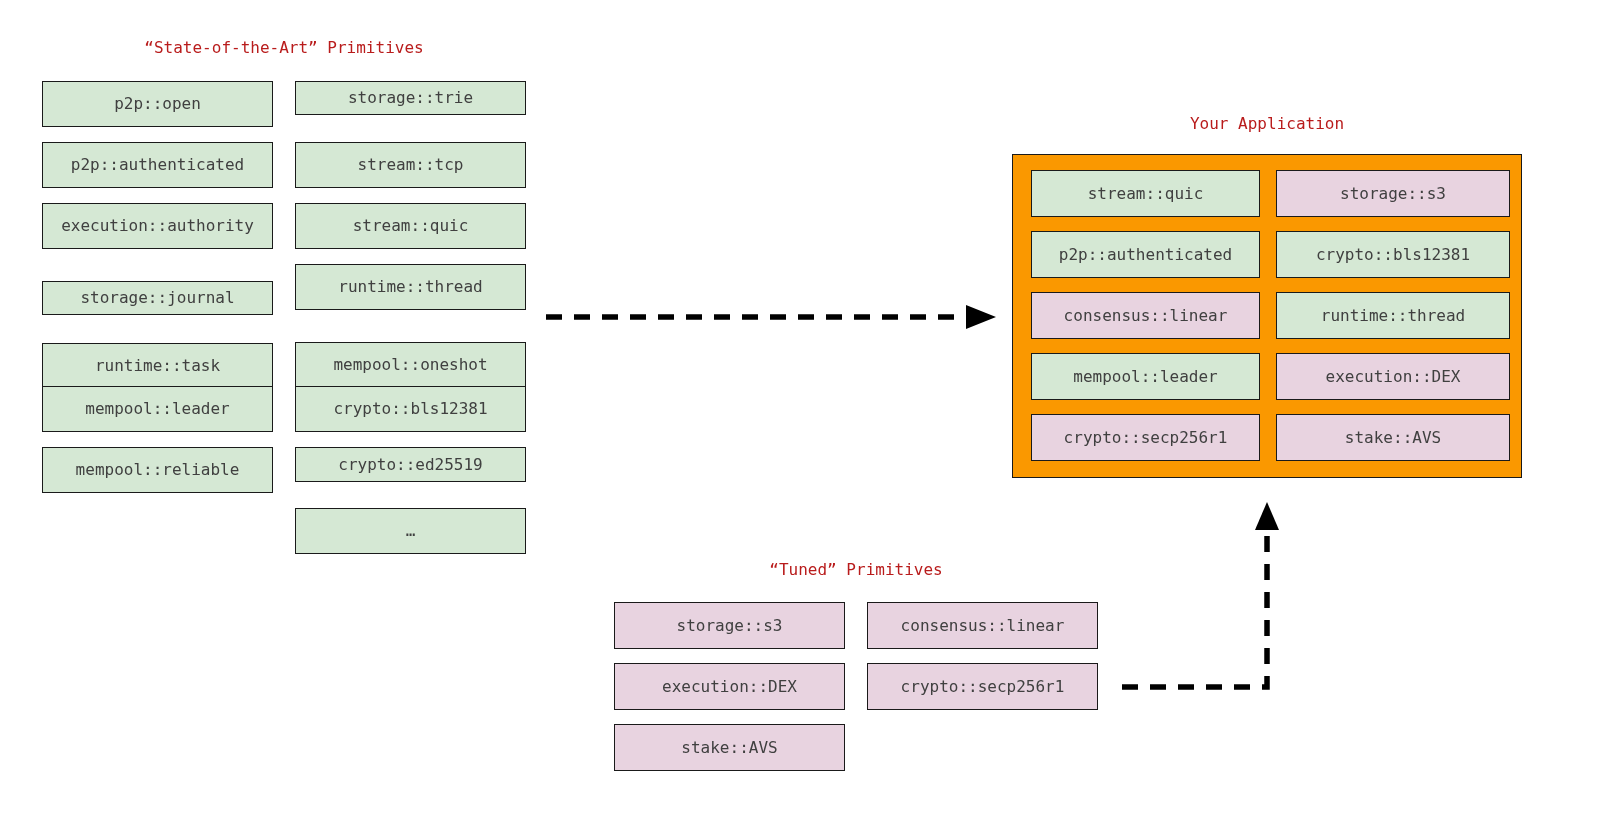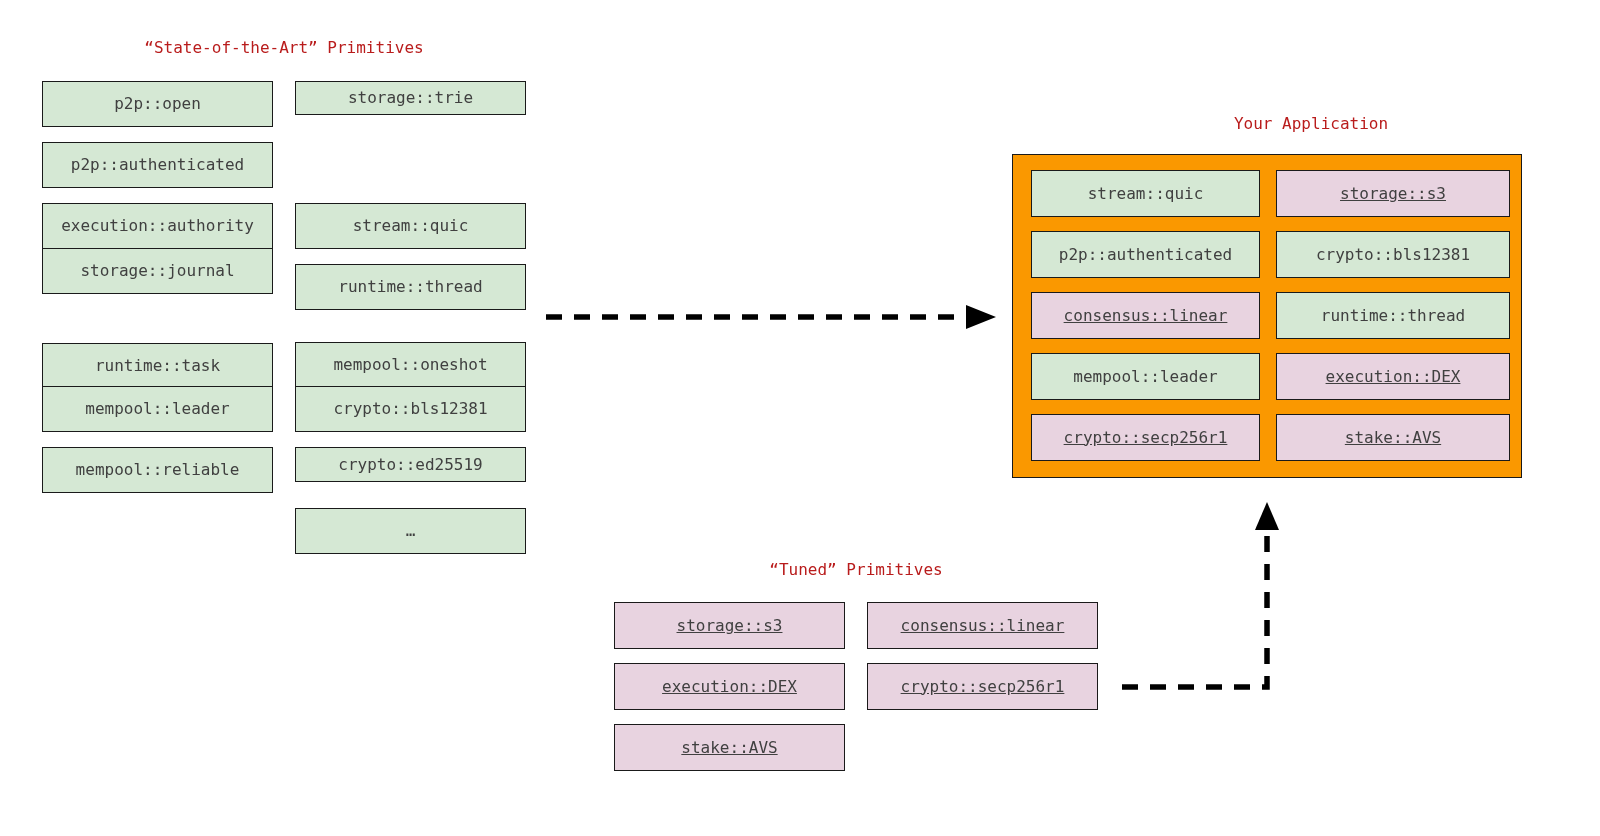--- a/index.html
+++ b/index.html
@@ -24,38 +24,38 @@
   .section-title {
     position: absolute;
     font-size: 16px;
     line-height: 20px;
     letter-spacing: 0px;
     color: #b91c1c;
     white-space: nowrap;
     text-align: center;
   }
   #title-primitives { left: 42px;  top: 38px;  width: 484px; }
-  #title-application { left: 1056px; top: 114px; width: 510px; text-align: center; }
+  #title-application { left: 1012px; top: 114px; width: 510px; text-align: center; }
   #title-extensions { left: 614px; top: 560px; width: 484px; }
 
   
   .box {
     position: absolute;
     box-sizing: border-box;
     border: 1.4px solid #1a1a1a;
     display: flex;
     align-items: center;
     justify-content: center;
     font-size: 16px;
     line-height: 1;
     white-space: nowrap;
     color: #404040;
   }
   .box.green { background: #d5e8d4; }
-  .box.pink  { background: #e8d3e0; text-decoration: underline; }
+  .box.pink  { background: #e8d3e0; }
 
   
   .prim-col-a { left: 42px; width: 231px; }
   .prim-col-b { left: 295px; width: 231px; }
 
   
   #app-panel {
     position: absolute;
     left: 1012px;
     top: 154px;
@@ -88,26 +88,27 @@
 
   <div class="section-title" id="title-primitives">“State-of-the-Art” Primitives</div>
 
   <div class="section-title" id="title-application">Your Application</div>
 
   <div class="section-title" id="title-extensions">“Tuned” Primitives</div>
 
   <div class="box green prim-col-a" style="top:81px;height:46px">p2p::open</div>
   <div class="box green prim-col-a" style="top:142px;height:46px">p2p::authenticated</div>
   <div class="box green prim-col-a" style="top:203px;height:46px">execution::authority</div>
-  <div class="box green prim-col-a" style="top:248px;height:46px">storage::journal</div>
+  <div class="box green prim-col-a" style="top:281px;height:34px">storage::journal</div>
   <div class="box green prim-col-a" style="top:343px;height:46px">runtime::task</div>
   <div class="box green prim-col-a" style="top:386px;height:46px">mempool::leader</div>
   <div class="box green prim-col-a" style="top:447px;height:46px">mempool::reliable</div>
 
   <div class="box green prim-col-b" style="top:81px;height:34px">storage::trie</div>
+  <div class="box green prim-col-b" style="top:142px;height:46px">stream::tcp</div>
   <div class="box green prim-col-b" style="top:203px;height:46px">stream::quic</div>
   <div class="box green prim-col-b" style="top:264px;height:46px">runtime::thread</div>
   <div class="box green prim-col-b" style="top:342px;height:46px">mempool::oneshot</div>
   <div class="box green prim-col-b" style="top:386px;height:46px">crypto::bls12381</div>
   <div class="box green prim-col-b" style="top:447px;height:35px">crypto::ed25519</div>
   <div class="box green prim-col-b" style="top:508px;height:46px">…</div>
 
   <div id="app-panel"></div>
 
   <div class="box green app-col-a" style="top:170px;height:47px">stream::quic</div>

